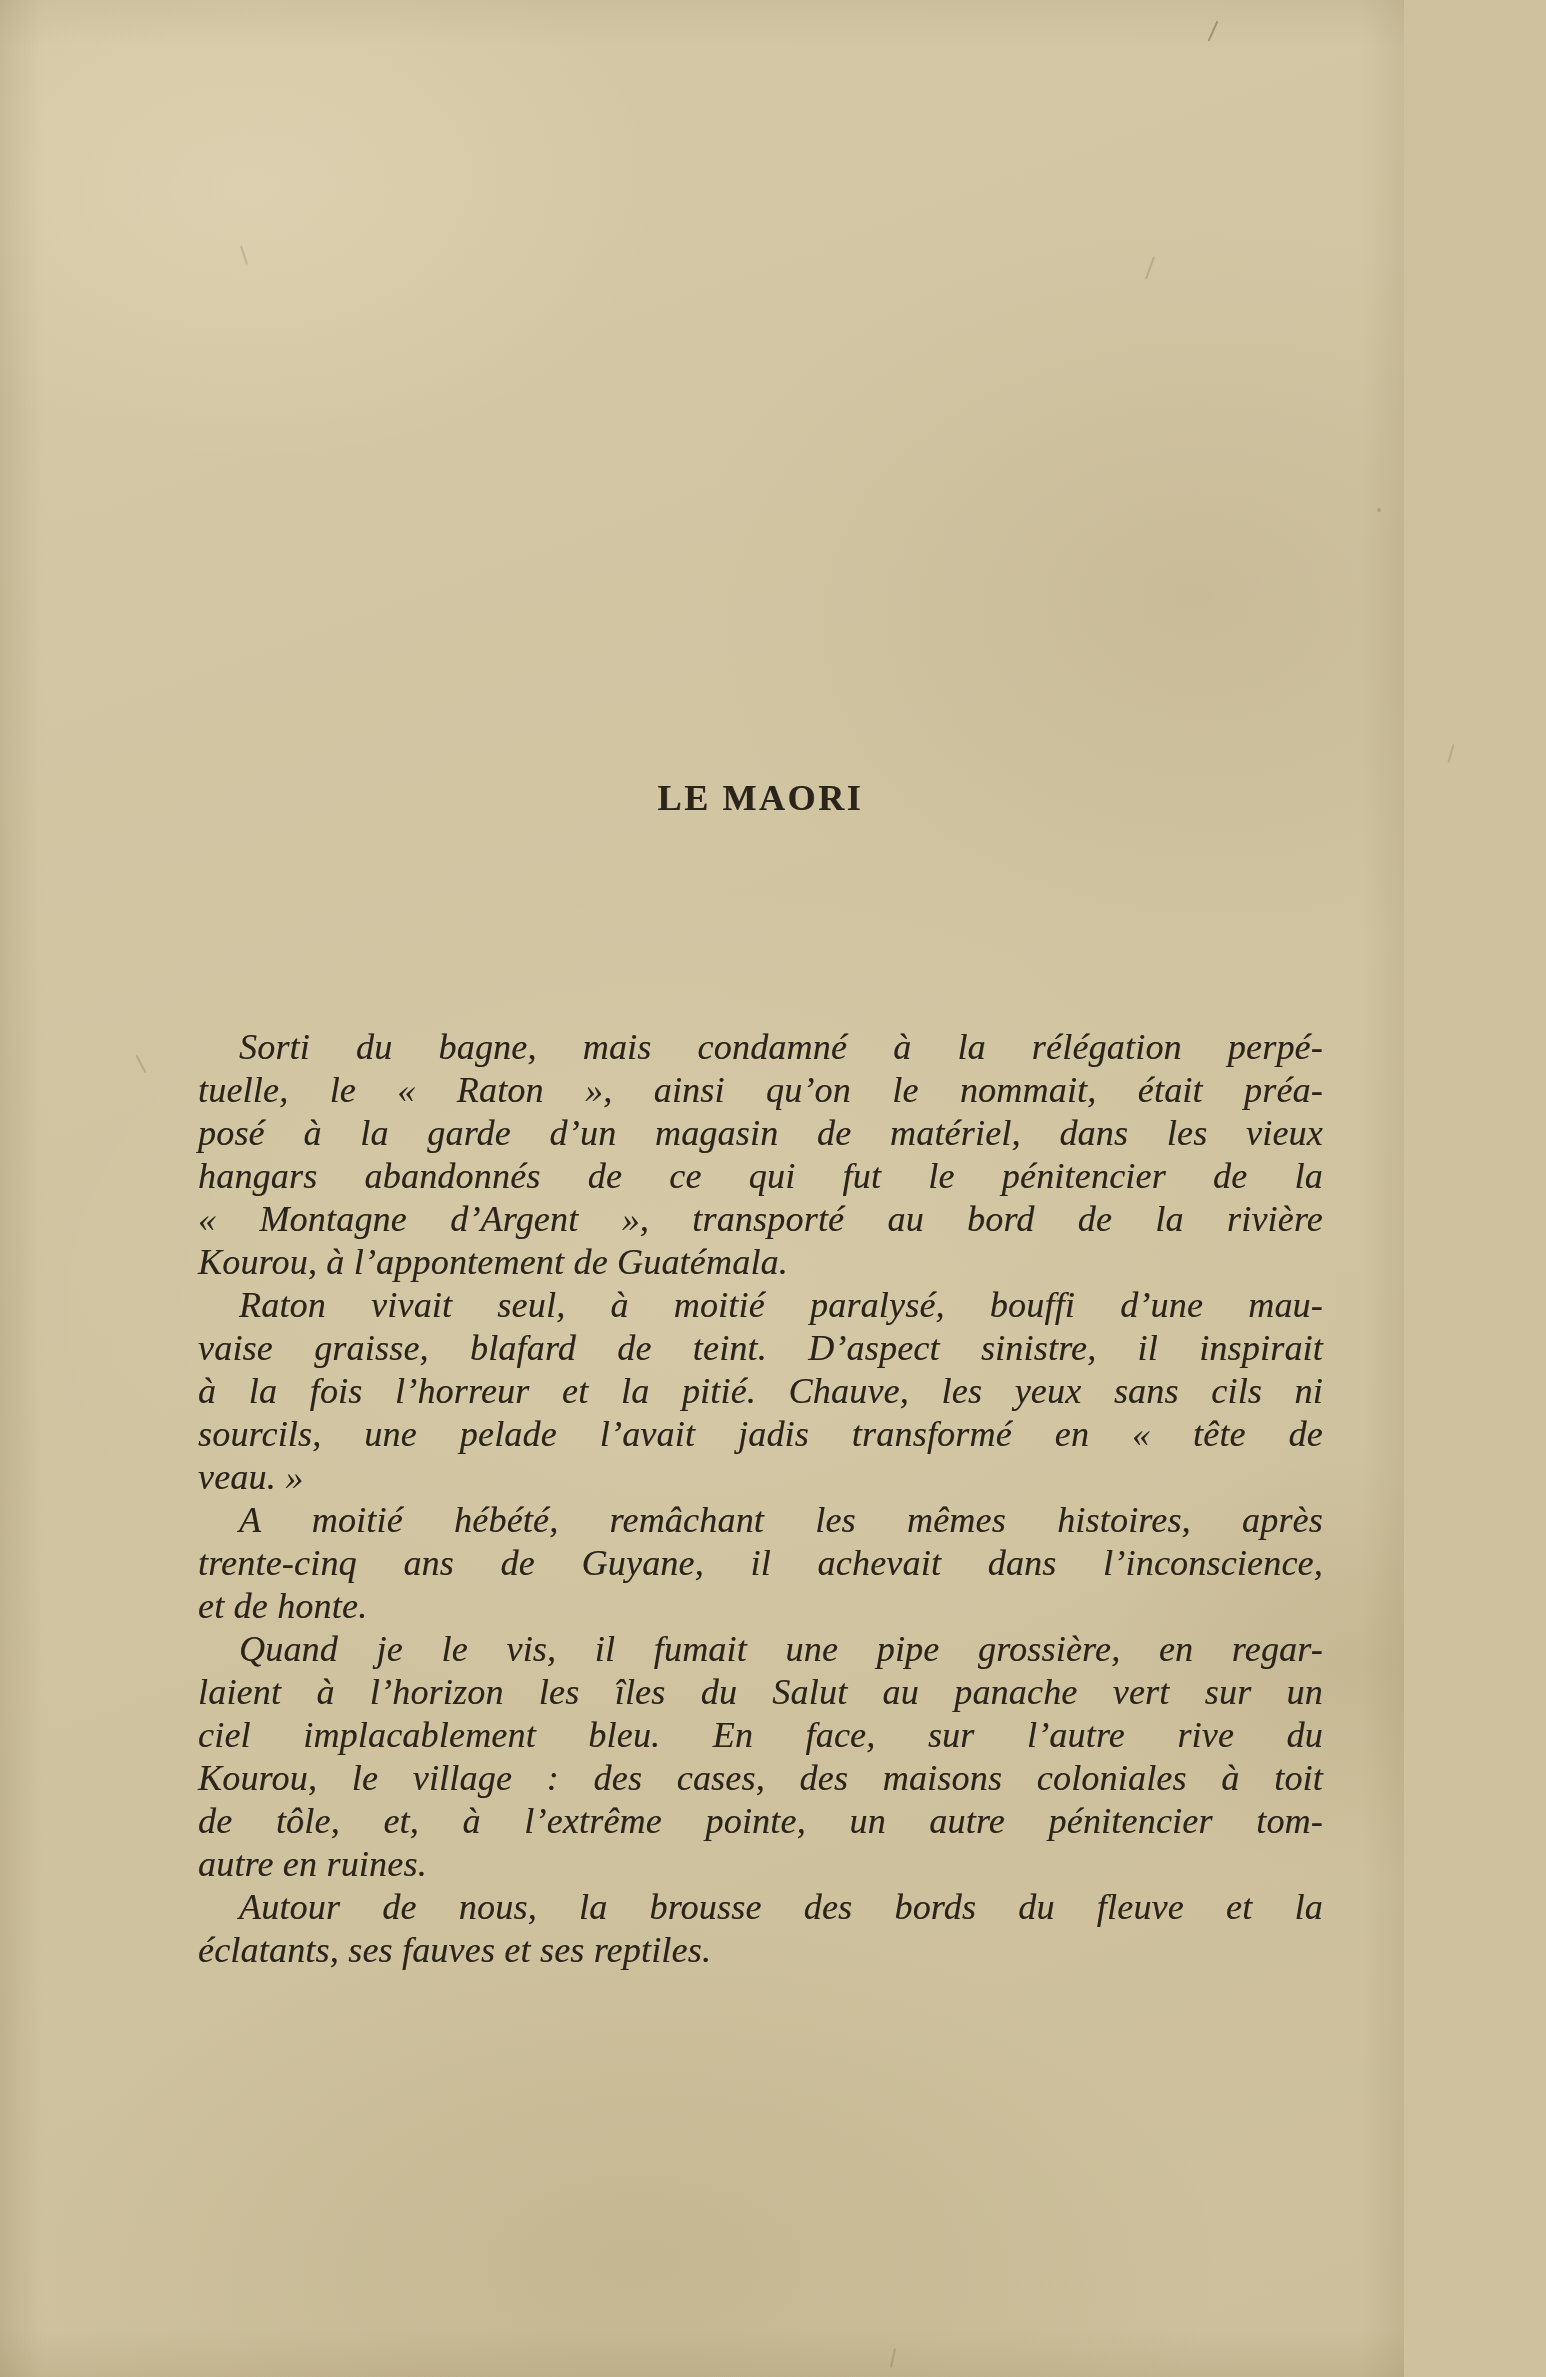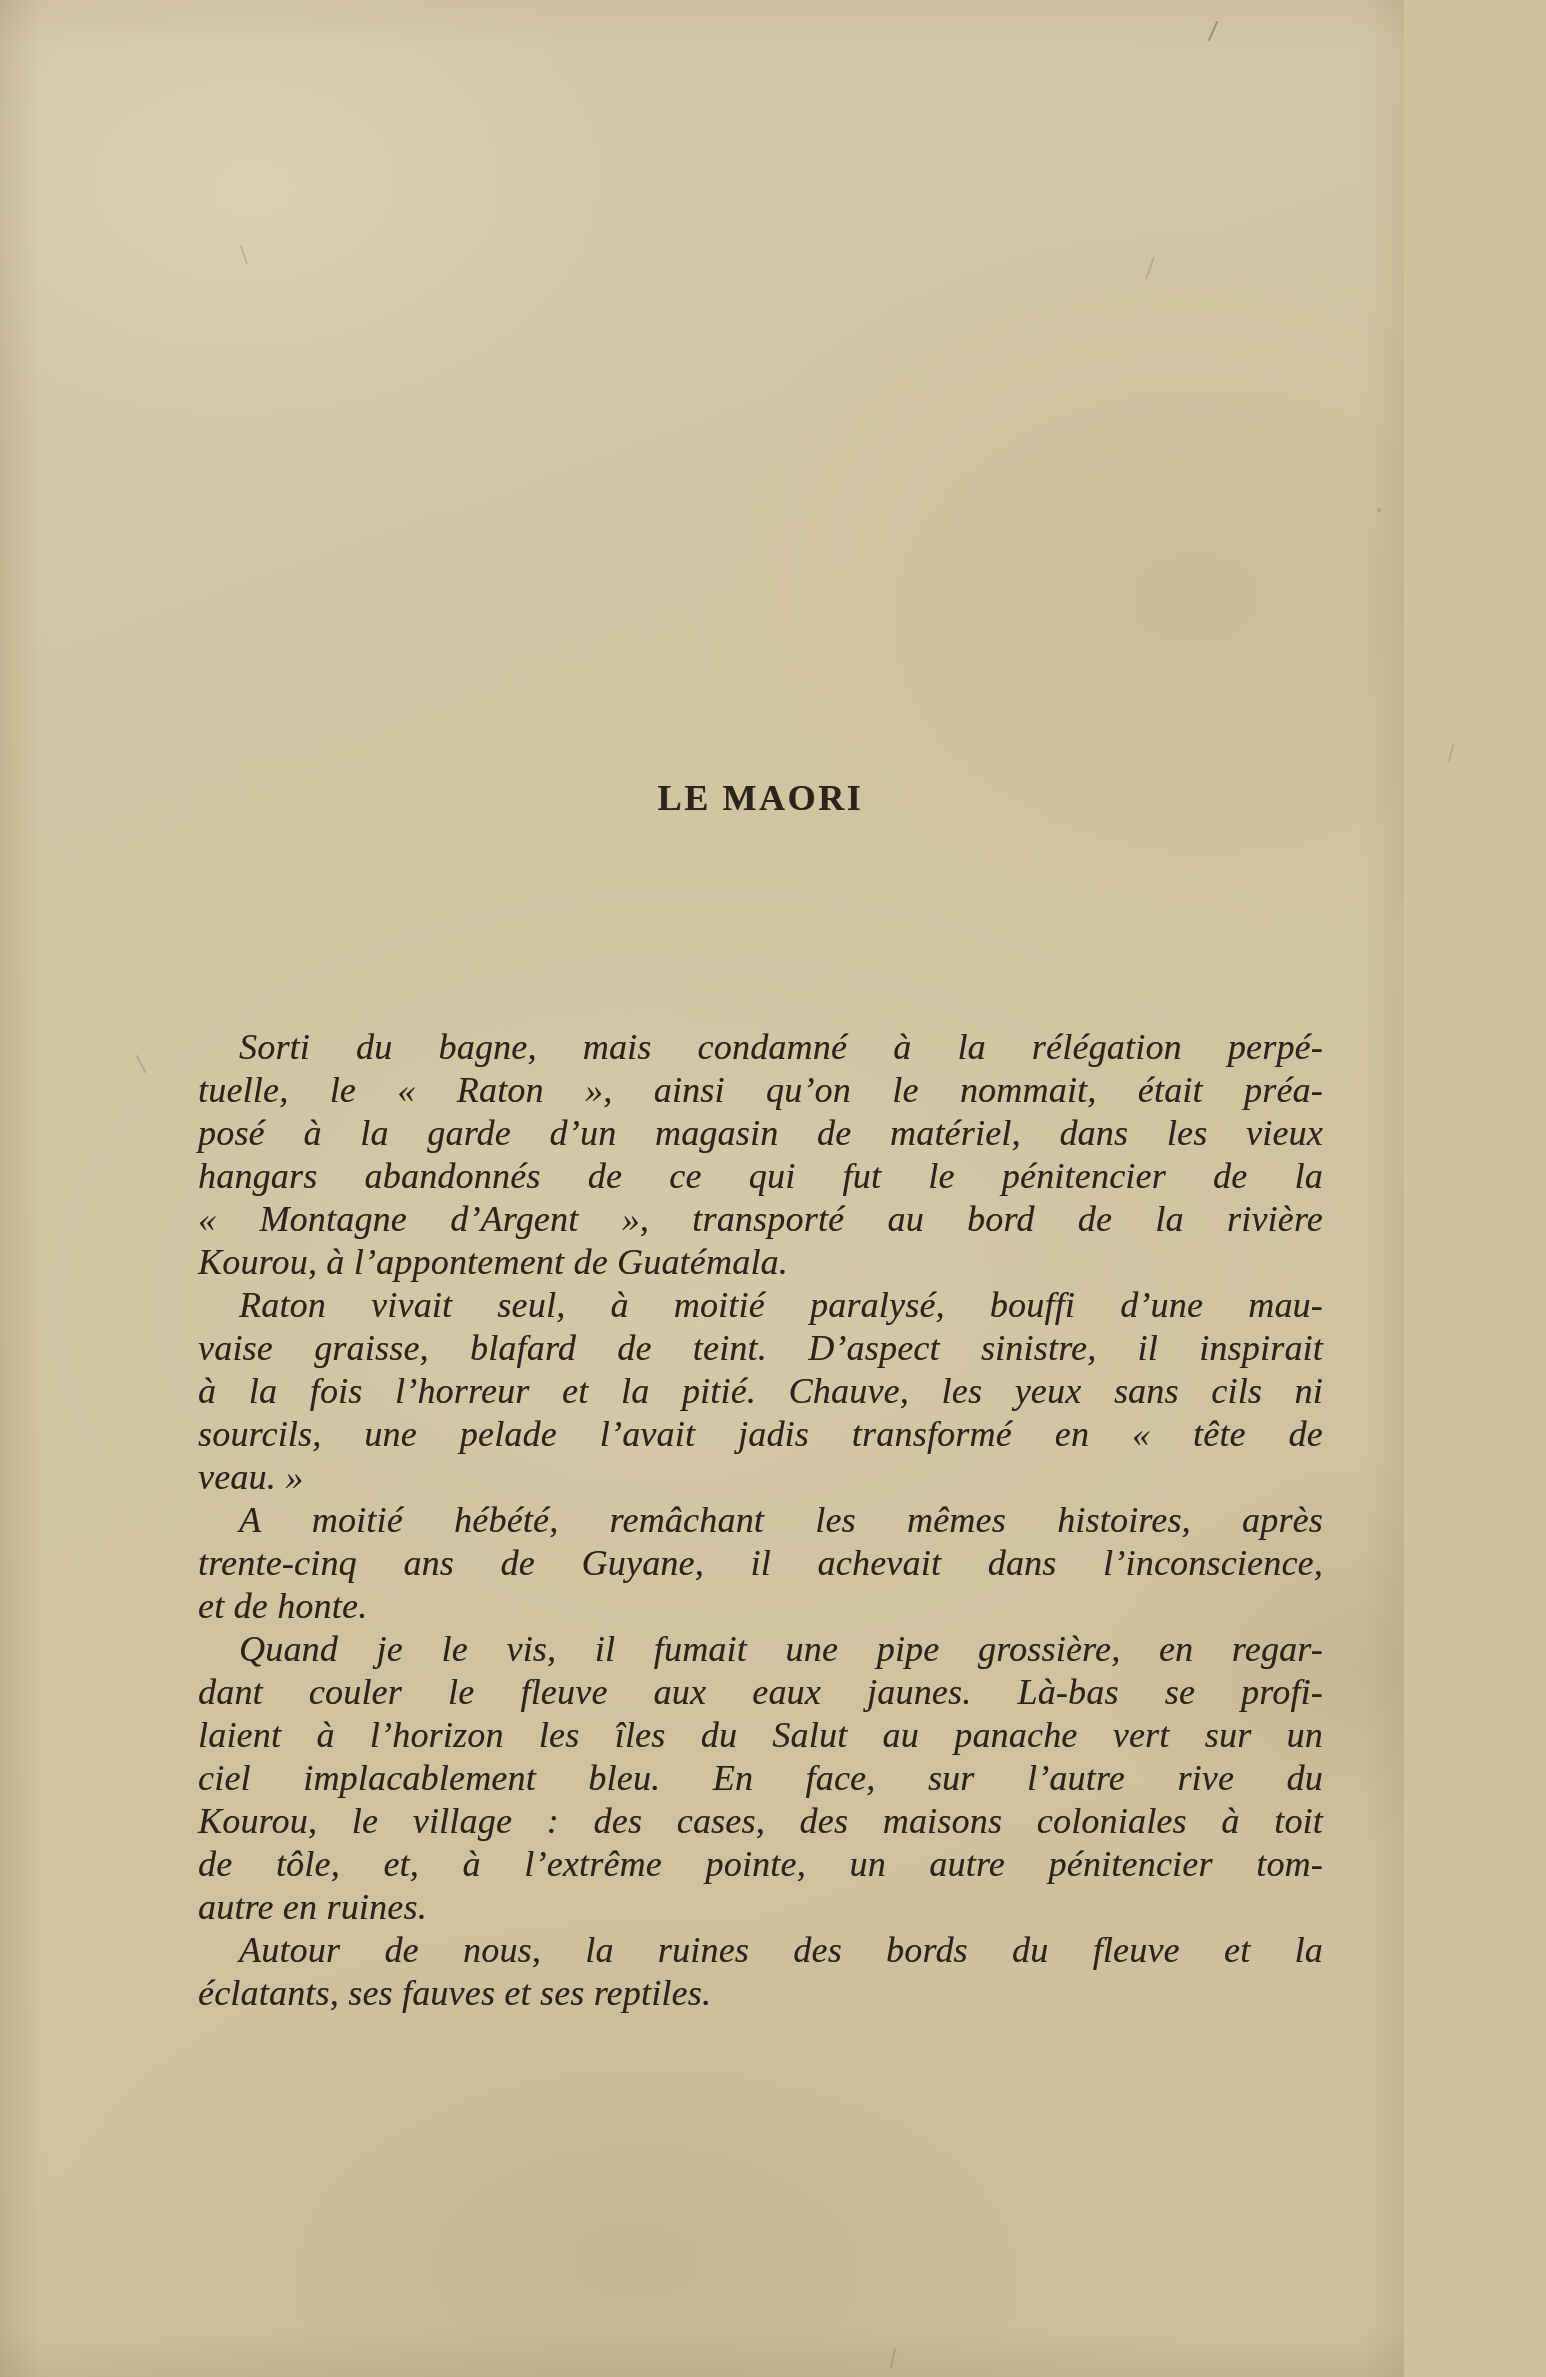--- a/index.html
+++ b/index.html
@@ -104,29 +104,28 @@
         <div class="line">sourcils, une pelade l’avait jadis transformé en « tête de</div>
         <div class="line last">veau. »</div>
       </div>
       <div class="para">
         <div class="line first">A moitié hébété, remâchant les mêmes histoires, après</div>
         <div class="line">trente-cinq ans de Guyane, il achevait dans l’inconscience,</div>
         <div class="line last">et de honte.</div>
       </div>
       <div class="para">
         <div class="line first">Quand je le vis, il fumait une pipe grossière, en regar-</div>
-        <div class="line">dant couler le fleuve aux eaux jaunes. Là-bas se profi-</div>
         <div class="line">laient à l’horizon les îles du Salut au panache vert sur un</div>
         <div class="line">ciel implacablement bleu. En face, sur l’autre rive du</div>
         <div class="line">Kourou, le village : des cases, des maisons coloniales à toit</div>
         <div class="line">de tôle, et, à l’extrême pointe, un autre pénitencier tom-</div>
         <div class="line last">autre en ruines.</div>
       </div>
       <div class="para">
-        <div class="line first">Autour de nous, la ruines des bords du fleuve et la</div>
+        <div class="line first">Autour de nous, la brousse des bords du fleuve et la</div>
         <div class="line last">éclatants, ses fauves et ses reptiles.</div>
       </div>
     </div>
 
   <div class="paper-mark mark-1"></div>
   <div class="paper-mark mark-2"></div>
   <div class="paper-mark mark-3"></div>
   <div class="paper-mark mark-4"></div>
   <div class="paper-mark mark-5"></div>
   <div class="paper-mark mark-6"></div>

